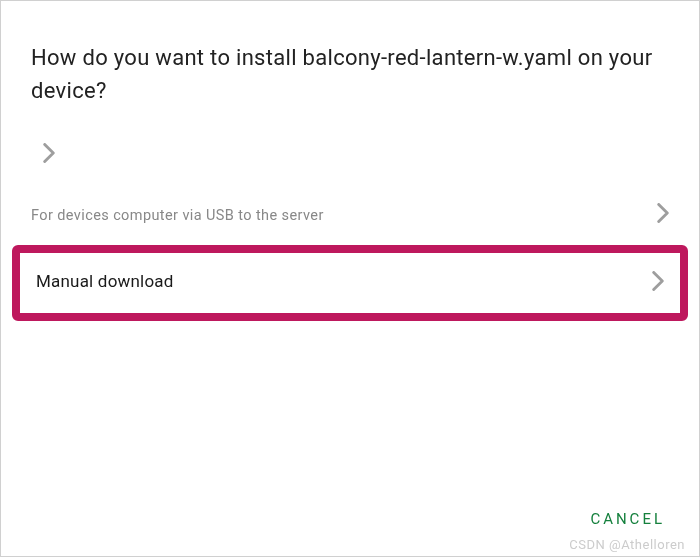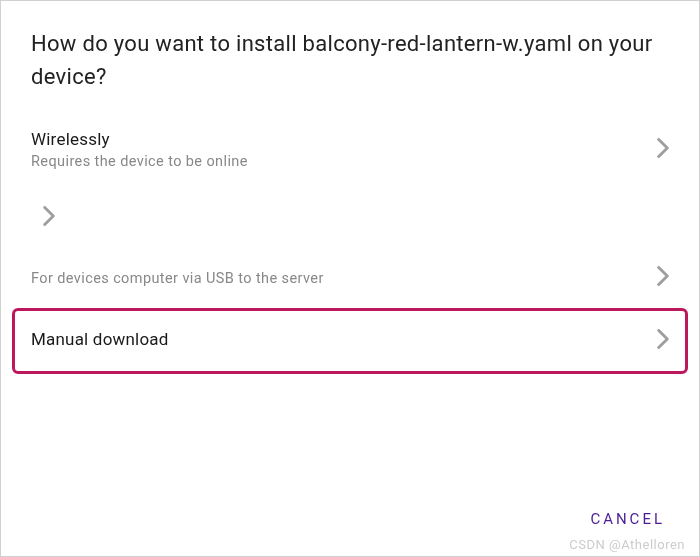--- a/index.html
+++ b/index.html
@@ -9,21 +9,21 @@
       font-family: -apple-system, BlinkMacSystemFont, "Segoe UI", Roboto, sans-serif;
       background: #fff;
       border: 1px solid #d0d0d0;
       position: relative;
       overflow: hidden;
     }
     .dialog-title {
       font-size: 22px;
       font-weight: 400;
       color: #222;
-      padding: 26px 30px 10px 30px;
+      padding: 40px 30px 10px 30px;
       line-height: 1.5;
       letter-spacing: 0.3px;
     }
     .options {
       padding: 8px 14px 0 14px;
     }
     .option {
       display: flex;
       align-items: center;
       justify-content: space-between;
@@ -44,66 +44,55 @@
       font-size: 14.5px;
       color: #888;
       letter-spacing: 0.4px;
     }
     .chevron {
       color: #9e9e9e;
       flex-shrink: 0;
       margin-left: 12px;
     }
     .highlighted {
-      border: 3px solid #be185d;
+      border: 8px solid #be185d;
       border-radius: 6px;
       margin-left: -3px;
       margin-right: -3px;
     }
     .footer {
       position: absolute;
       bottom: 28px;
       right: 34px;
     }
     .cancel-btn {
       background: none;
       border: none;
       font-size: 15px;
       letter-spacing: 3px;
-      color: #4c1d95;
+      color: #15803d;
       cursor: pointer;
       font-family: inherit;
     }
     .watermark {
       position: absolute;
       bottom: 4px;
       right: 14px;
       font-size: 13px;
       color: #ccc;
       letter-spacing: 0.5px;
     }
   </style>
 </head>
 <body>
 
 <h1 class="dialog-title">How do you want to install balcony-red-lantern-w.yaml on your device?</h1>
 
 <div class="options">
 
-  <div class="option">
-    <div class="option-text">
-      <div class="option-title">Wirelessly</div>
-      <div class="option-subtitle">Requires the device to be online</div>
-    </div>
-    <span class="chevron">
-      <svg width="12" height="20" viewBox="0 0 8 14">
-          <path d="M1 1 L7 7 L1 13" stroke="currentColor" stroke-width="2" fill="none" stroke-linecap="round" stroke-linejoin="round"></path>
-        </svg>
-    </span>
-  </div>
 
   <div class="option">
     <span class="chevron">
       <svg width="12" height="20" viewBox="0 0 8 14">
           <path d="M1 1 L7 7 L1 13" stroke="currentColor" stroke-width="2" fill="none" stroke-linecap="round" stroke-linejoin="round"></path>
         </svg>
     </span>
   </div>
 
   <div class="option">

